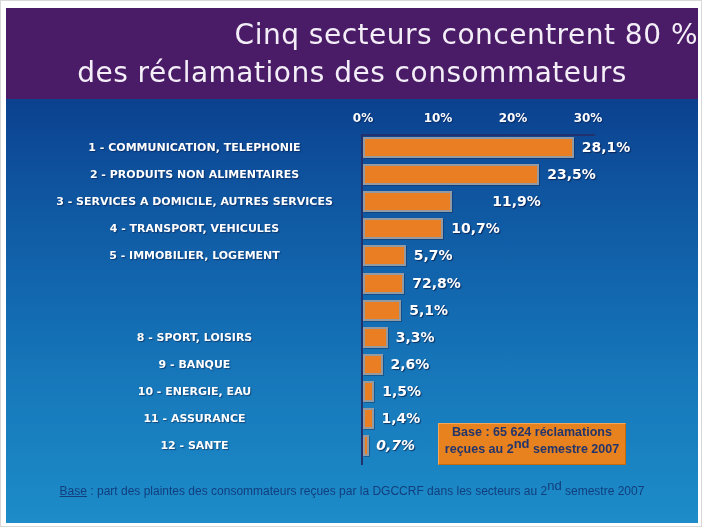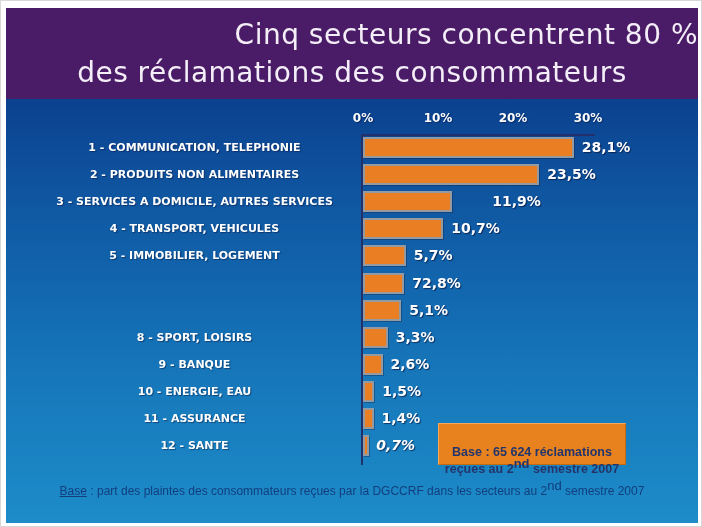--- a/index.html
+++ b/index.html
@@ -43,21 +43,21 @@
   }
   .val-label{
     position:absolute;top:0;height:21px;line-height:21px;
     color:#ffffff;font-size:14px;font-weight:bold;white-space:nowrap;
     text-shadow:1px 1px 1px rgba(10,20,60,0.7);
   }
   .note-box{
     position:absolute;left:432px;top:324px;width:188px;height:42px;
     background:#e8821f;color:#23356b;text-align:center;
     font-family:"Liberation Sans",sans-serif;font-size:12.5px;font-weight:bold;
-    line-height:17px;padding-top:20px;box-sizing:border-box;
+    line-height:17px;padding-top:0;box-sizing:border-box;
     border-top:1px solid #f5a95c;border-left:1px solid #f5a95c;
     border-right:1px solid #c06a12;border-bottom:1px solid #c06a12;
   }
   .footer-note{
     position:absolute;left:0;top:385px;width:100%;text-align:center;
     color:#123e7d;font-family:"Liberation Sans",sans-serif;font-size:12px;
     white-space:nowrap;
   }
   .footer-note .u{text-decoration:underline;}
   sup{font-size:13px;vertical-align:super;line-height:0;}

